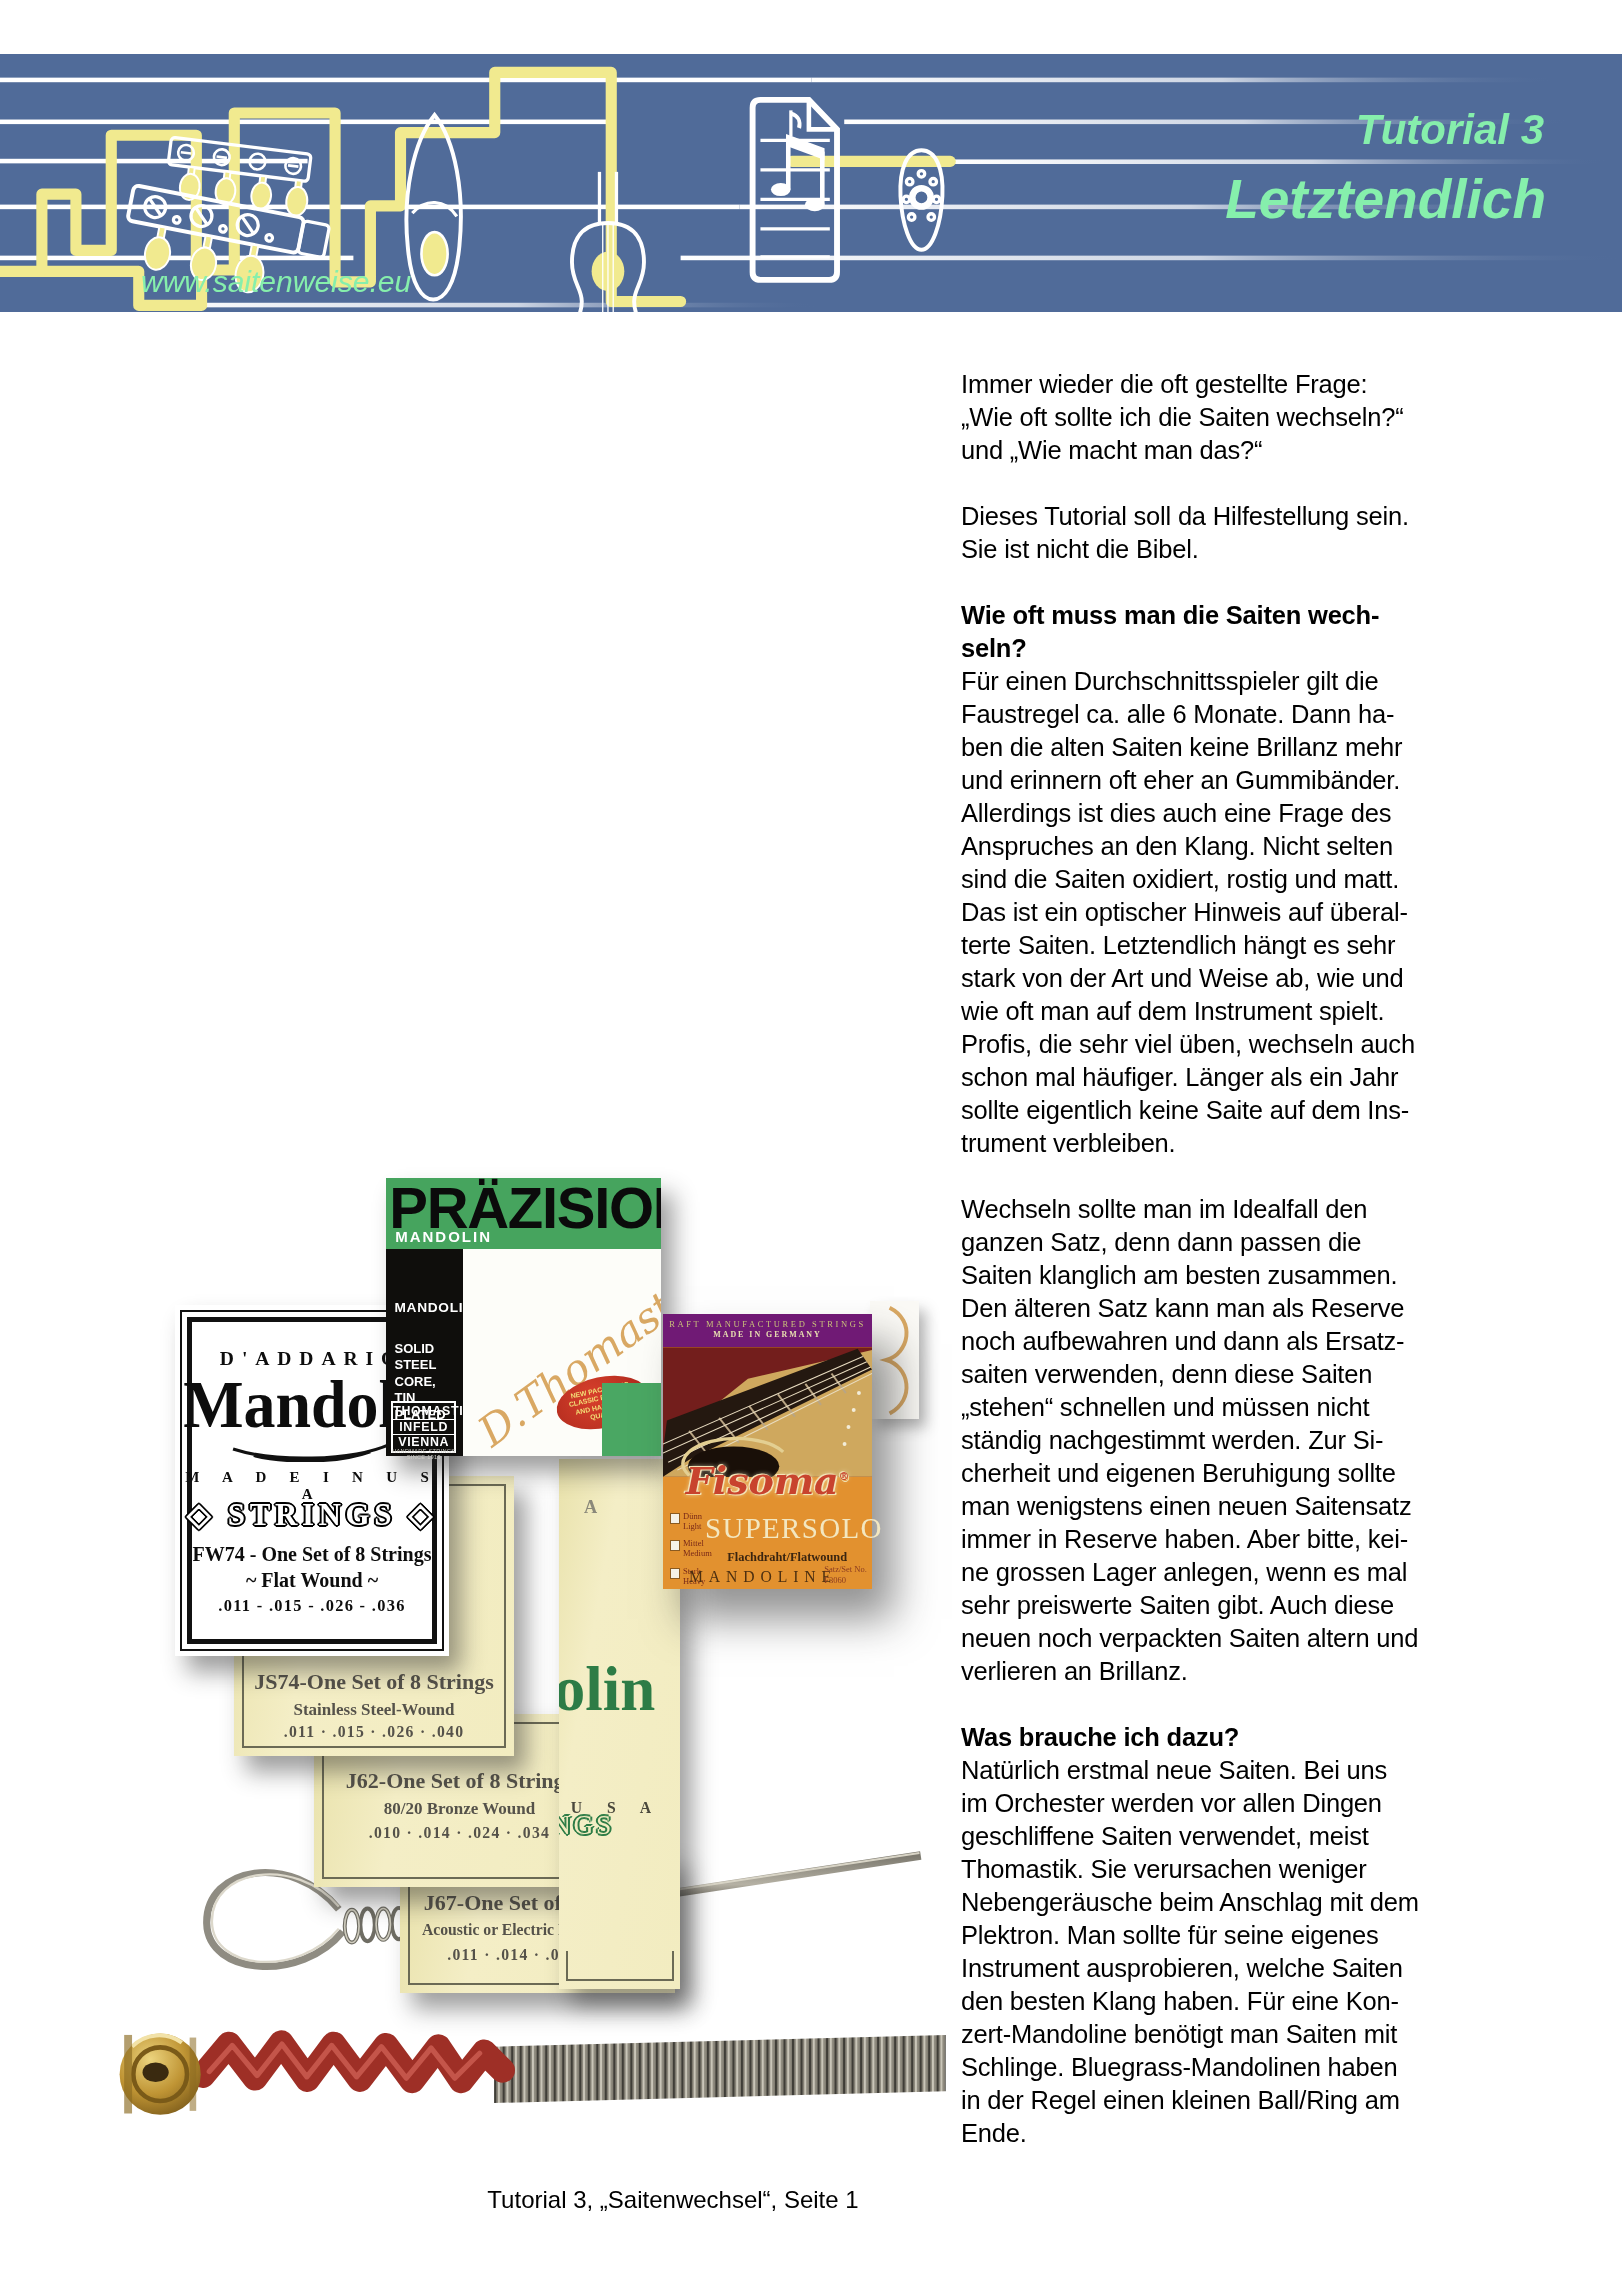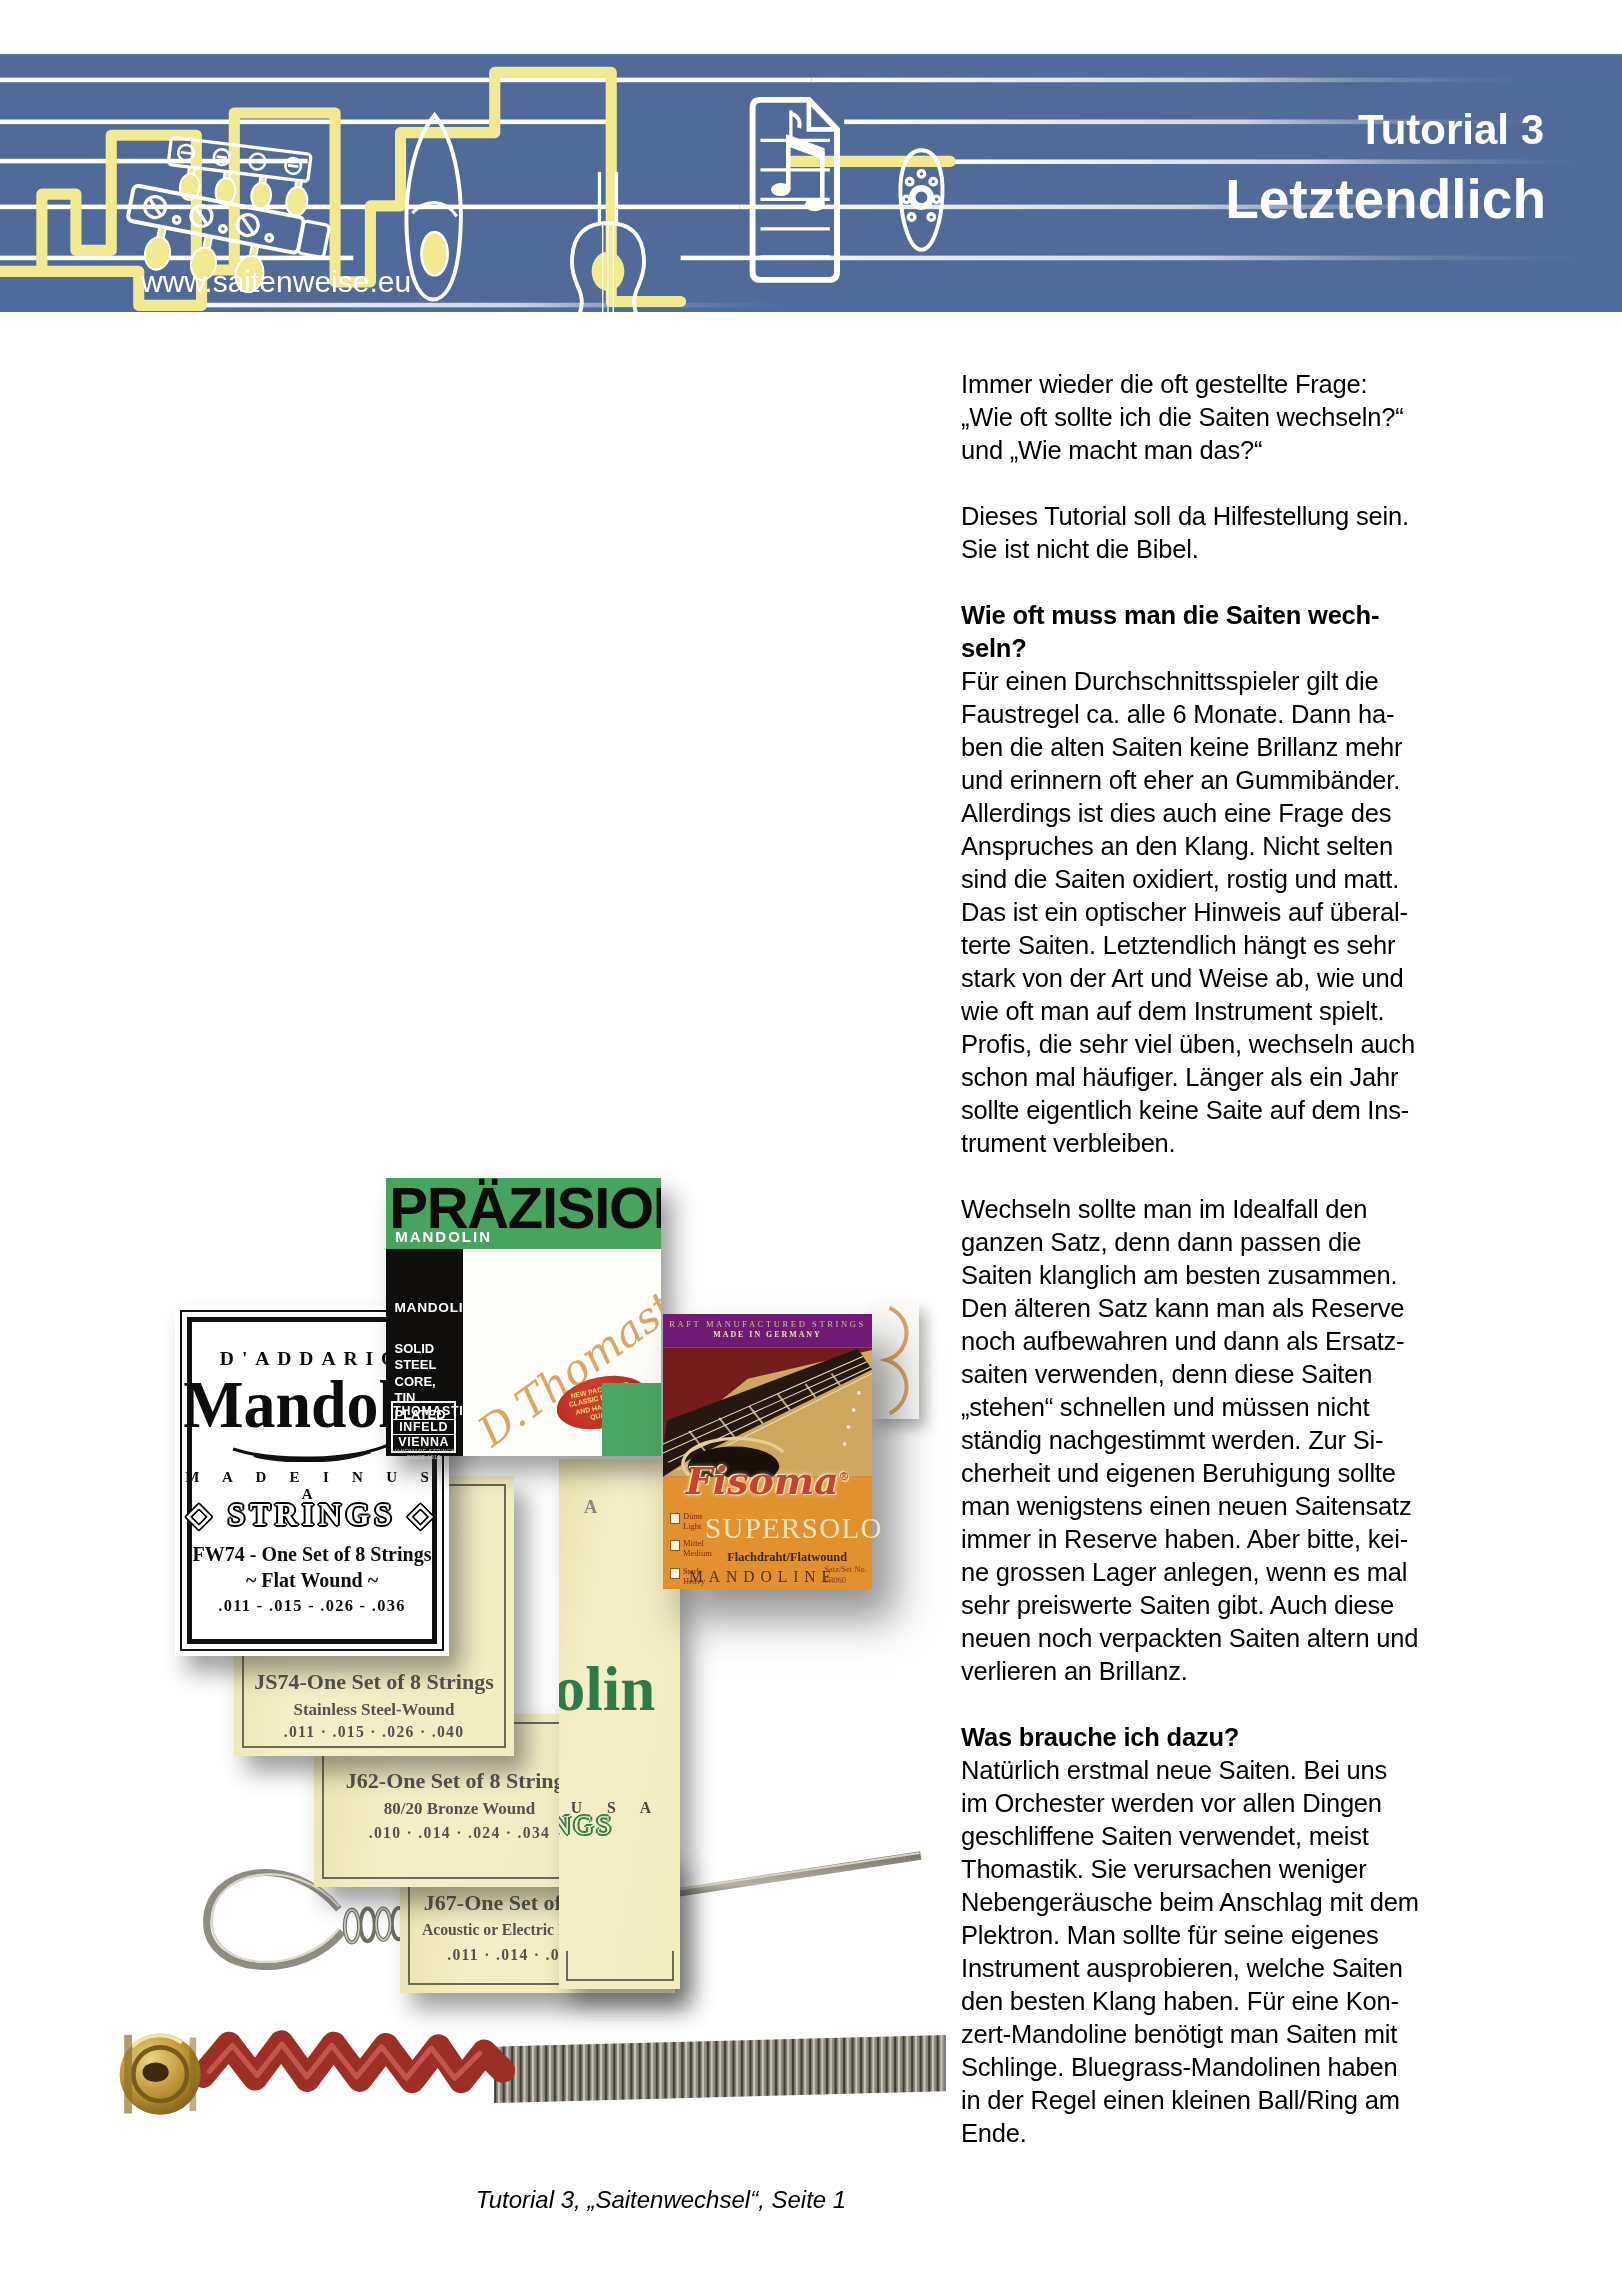--- a/index.html
+++ b/index.html
@@ -4,31 +4,31 @@
 <style>
   * { margin:0; padding:0; box-sizing:border-box; }
   html,body { background:#888; }
   #page {
     position:relative; width:1623px; height:2295px; background:#ffffff;
     font-family:"Liberation Sans", sans-serif; overflow:hidden; margin:0 auto;
   }
   
   #header-band { position:absolute; left:0; top:54px; width:1623px; height:258px; background:#506b99; overflow:hidden; }
   #header-band svg { position:absolute; left:0; top:0; }
-  .hdr-txt { position:absolute; color:#ffffff; white-space:nowrap; }
+  .hdr-txt { position:absolute; color:#86efac; white-space:nowrap;font-style:italic; }
   #hdr-tutorial   { right:79px; top:52px;  font-size:42px; font-weight:bold; }
   #hdr-title      { right:77px; top:113px; font-size:55px; font-weight:bold; }
   #hdr-site       { left:141px;  top:211px; font-size:30px; }
   
   #article { position:absolute; left:961px; top:368px; width:622px; color:#000;
              font-size:25.5px; line-height:33px; letter-spacing:-0.2px; }
   .para { white-space:pre-line; margin-bottom:33px; }
   .para.bold { font-weight:bold; margin-bottom:0; }
   
-  #footer { position:absolute; left:0; top:2186px; width:1322px; text-align:center; font-size:24px; color:#000;font-style:italic; }
+  #footer { position:absolute; left:12px; top:2186px; width:1322px; text-align:center; font-size:24px; color:#000; }
   
   .pkg { position:absolute; box-shadow:11.8px 15.7px 22px rgba(40,40,40,.45); }
   
   #pkg-dadd { left:175px; top:1305px; width:274px; height:351px; background:#fff; z-index:6; text-align:center; font-family:"Liberation Serif", serif; color:#0d0d0d; }
   #pkg-dadd .b1 { position:absolute; inset:5.2px;  border:2.6px solid #111; }
   #pkg-dadd .b2 { position:absolute; inset:12.4px; border:5.9px solid #111; }
   #dadd-brand   { position:absolute; left:0; right:0; top:43px;  font-size:19.6px; font-weight:bold; letter-spacing:7.9px; }
   #dadd-product { position:absolute; left:0; right:0; top:60px;  font-size:68px; font-weight:bold; transform:scaleX(.94); }
   #dadd-swash   { position:absolute; left:52px; top:135px; }
   #dadd-origin  { position:absolute; left:0; right:0; top:164px; font-size:15px; font-weight:bold; letter-spacing:9.8px; }

